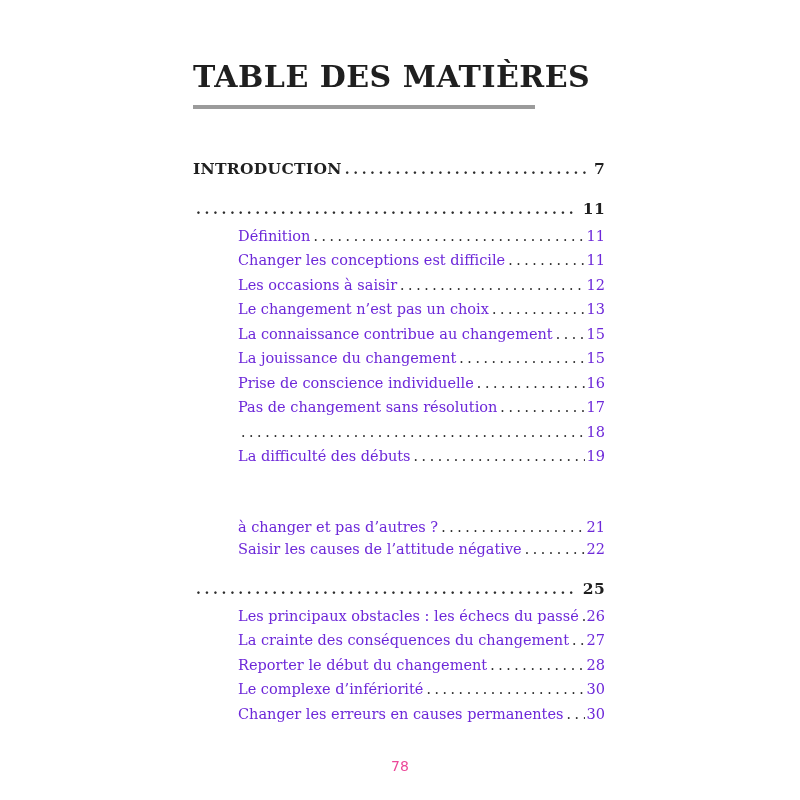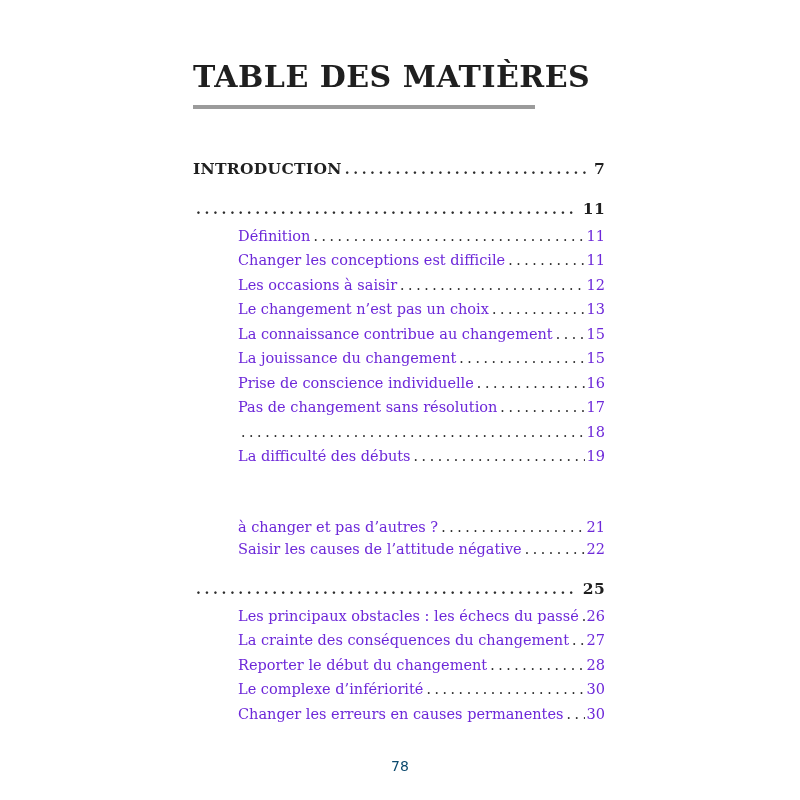--- a/index.html
+++ b/index.html
@@ -73,21 +73,21 @@
   }
   .item2 .row { line-height: 20px; margin-top: 48px; }
   .folio {
     position: absolute;
     left: 0;
     width: 800px;
     top: 758px;
     text-align: center;
     font-family: "DejaVu Sans", sans-serif;
     font-size: 14px;
-    color: #0c4a6e;
+    color: #ec4899;
   }
 </style>
 </head>
 <body>
 
 <div class="page">
   <div class="content">
     <h1 class="title">TABLE DES MATIÈRES</h1>
     <div class="rule"></div>
     <div class="toc" id="toc">

